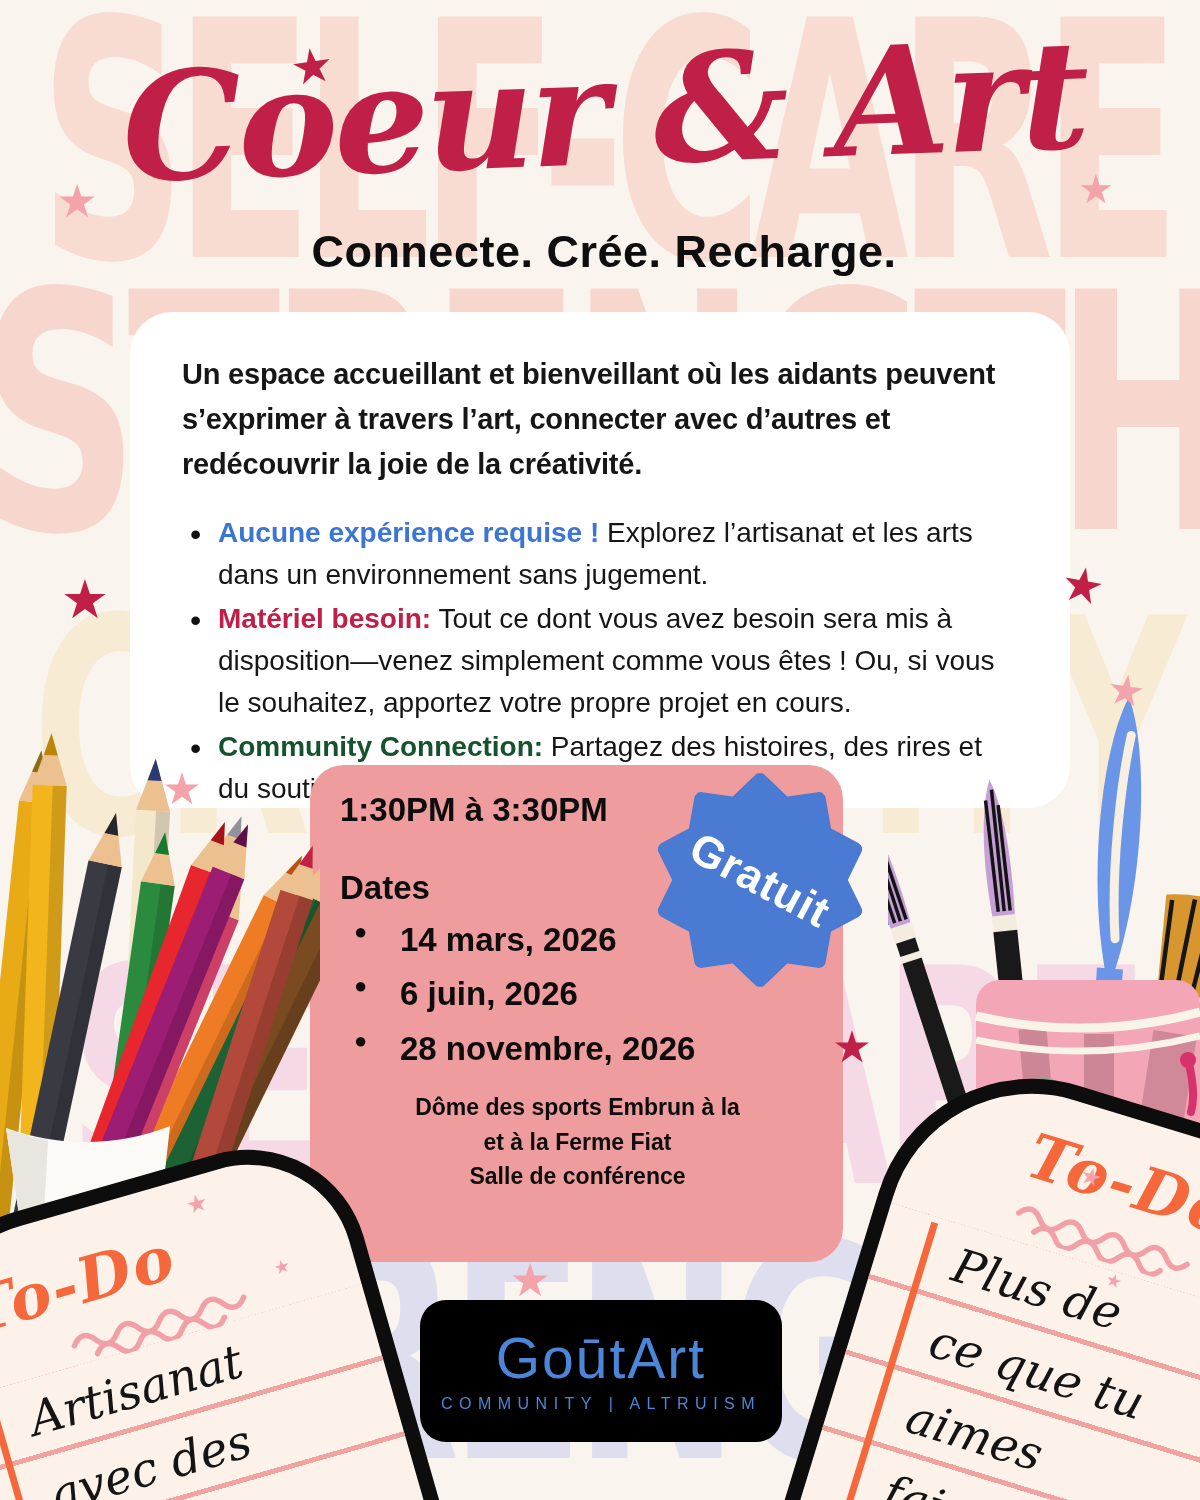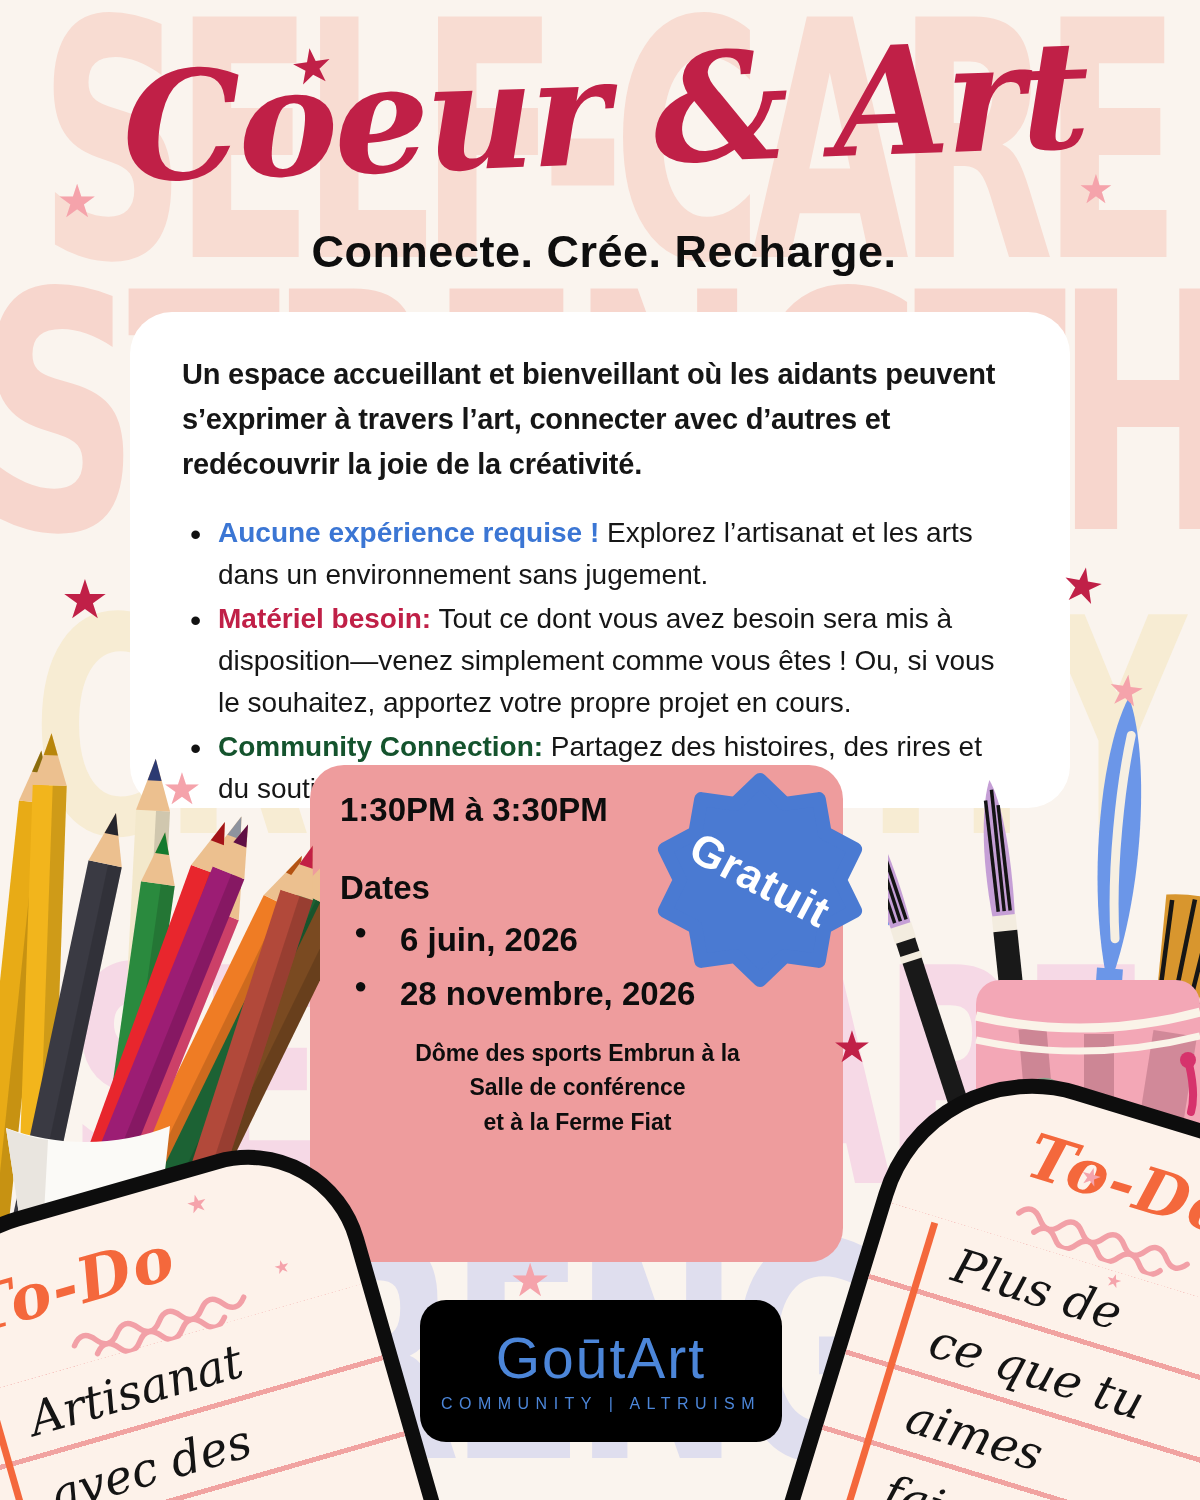--- a/index.html
+++ b/index.html
@@ -138,27 +138,28 @@
         <li><span class="lead" style="color: rgb(59, 118, 212);">Aucune expérience requise !</span> Explorez l’artisanat et les arts dans un environnement sans jugement.</li>
         <li><span class="lead" style="color: rgb(192, 32, 71);">Matériel besoin:</span> Tout ce dont vous avez besoin sera mis à disposition—venez simplement comme vous êtes ! Ou, si vous le souhaitez, apportez votre propre projet en cours.</li>
         <li><span class="lead" style="color: #14532d;">Community Connection:</span> Partagez des histoires, des rires et du soutien avec d’autres aidants.</li>
       </ul>
   </section>
 
   <section class="schedule-card" style="background: rgb(238, 156, 157);">
     <div class="schedule-time">1:30PM à 3:30PM</div>
     <div class="schedule-dates-label">Dates</div>
     <ul class="date-list" id="date-list">
+        <li>14 mars, 2026</li>
         <li>6 juin, 2026</li>
         <li>28 novembre, 2026</li>
       </ul>
     <div class="schedule-location" id="schedule-location">
         <div>Dôme des sports Embrun à la</div>
+        <div>et à la Ferme Fiat</div>
         <div>Salle de conférence</div>
-        <div>et à la Ferme Fiat</div>
       </div>
   </section>
 
   <div class="badge">
     <svg viewBox="0 0 216 216" width="216" height="216">
       <polygon id="badge-star" points="108,8 132.7,31.9 166.8,27.1 172.7,61 203.1,77.1 188,108 203.1,138.9 172.7,155 166.8,188.9 132.7,184.1 108,208 83.3,184.1 49.2,188.9 43.3,155 12.9,138.9 28,108 12.9,77.1 43.3,61 49.2,27.1 83.3,31.9" stroke-width="14" stroke-linejoin="round" fill="#4a7ad2" stroke="#4a7ad2"></polygon>
     </svg>
     <span class="badge-label" style="color: rgb(255, 255, 255);">Gratuit</span>
   </div>
 

